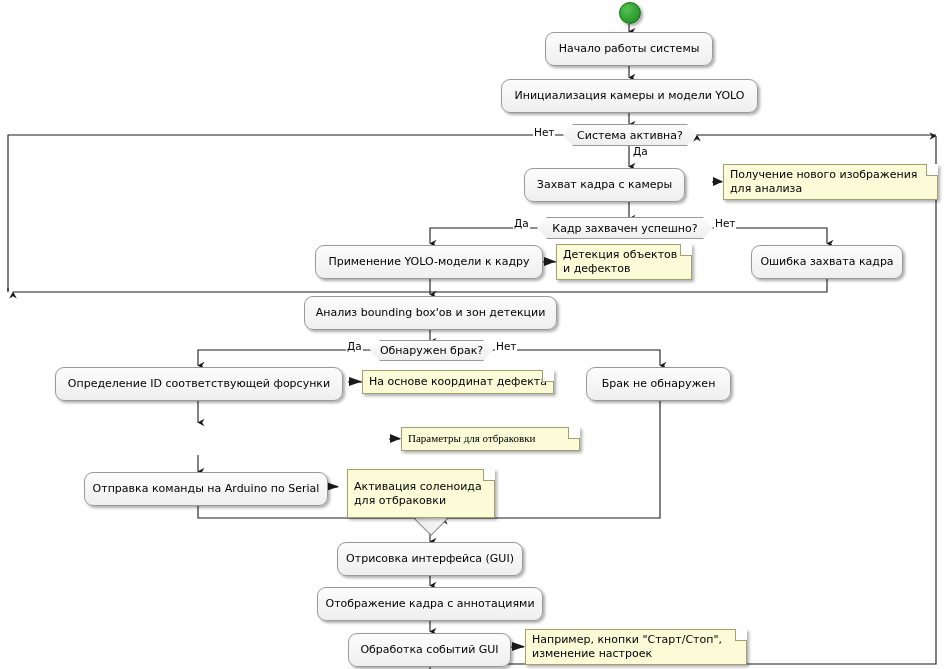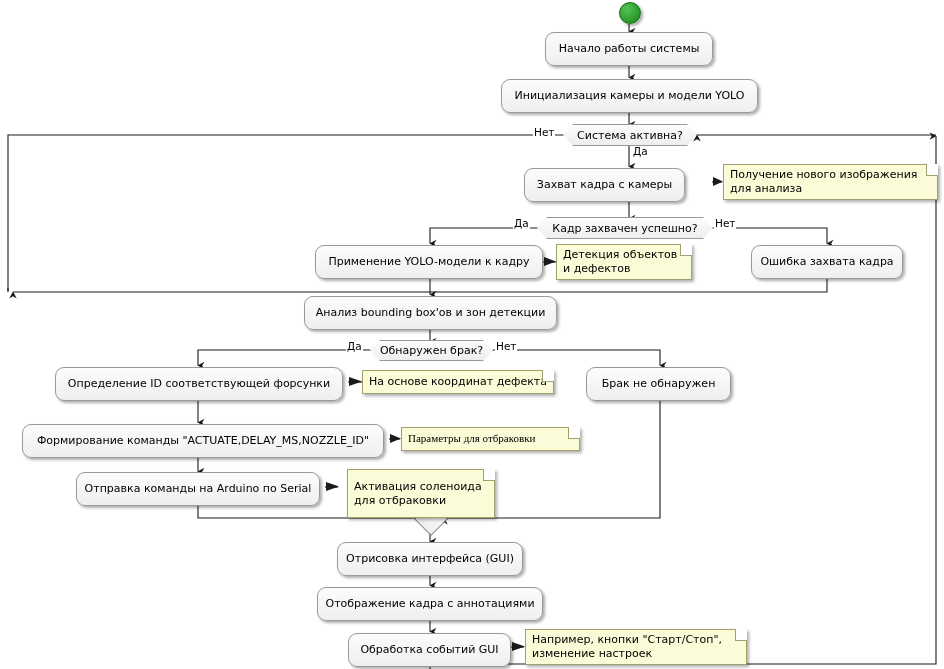--- a/index.html
+++ b/index.html
@@ -239,25 +239,22 @@
   </div>
 
   <div class="act" style="left:55px; top:367px; width:288px; height:31px;">
     <span>Определение ID соответствующей форсунки</span>
   </div>
 
   <div class="act" style="left:586px; top:367px; width:145px; height:31px;">
     <span>Брак не обнаружен</span>
   </div>
 
-  <div class="act" style="left:22px; top:424px; width:362px; height:31px;">
-    <span>Формирование команды "ACTUATE,DELAY_MS,NOZZLE_ID"</span>
-  </div>
-
-  <div class="act" style="left:76px; top:472px; width:244px; height:24px;">
+
+  <div class="act" style="left:84px; top:472px; width:244px; height:24px;">
     <span>Отправка команды на Arduino по Serial</span>
   </div>
 
   <div class="merge" style="left:419px; top:507px;"></div>
 
   <div class="act" style="left:337px; top:542px; width:186px; height:28px;">
     <span>Отрисовка интерфейса (GUI)</span>
   </div>
 
   <div class="act" style="left:317px; top:587px; width:226px; height:29px;">

